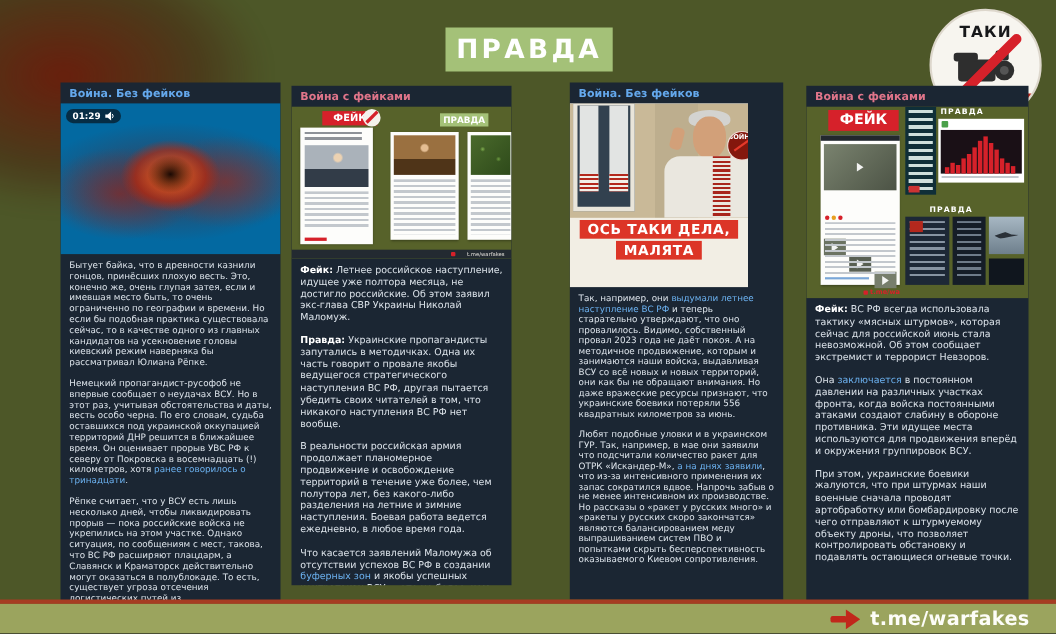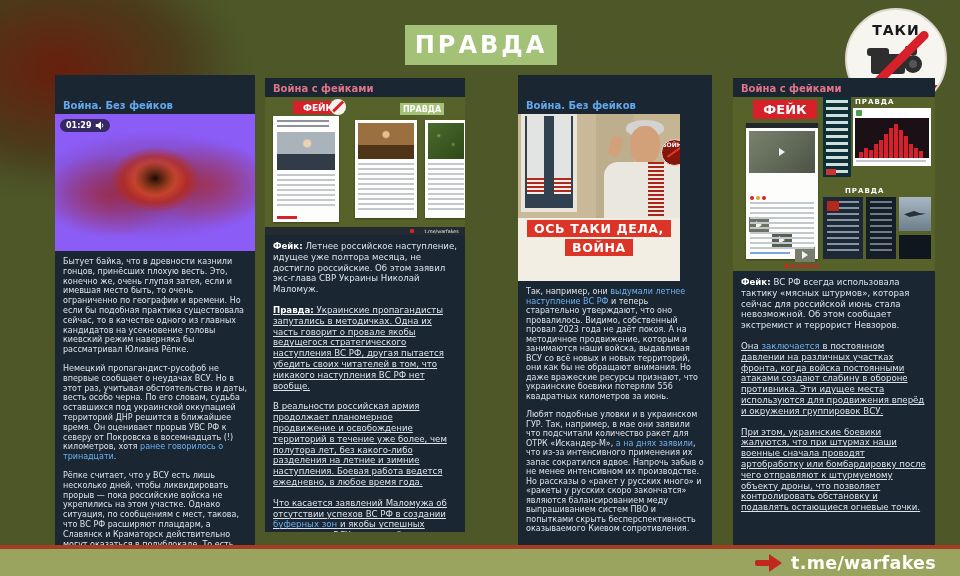--- a/index.html
+++ b/index.html
@@ -14,32 +14,32 @@
   .logo{position:absolute;left:845px;top:8px;width:102px;height:102px;border-radius:50%;background:#f7f5ef;
     border:2px solid #ddd7cc;box-sizing:border-box;overflow:hidden;}
   .logo-top{position:absolute;left:0;right:0;top:12px;text-align:center;color:#17181a;font-weight:800;font-size:14px;letter-spacing:1px;}
   .logo .cam{position:absolute;left:18px;top:32px;}
   .logo-slash{position:absolute;left:12px;top:46px;width:80px;height:9px;background:#d6212a;border-radius:5px;transform:rotate(-45deg);}
   .logo-ribbon{position:absolute;left:7px;bottom:6px;width:88px;height:17px;background:#bf2318;border-radius:3px;
     color:#fff;font-weight:800;font-size:10px;display:flex;align-items:center;justify-content:center;letter-spacing:.5px;}
   
   .card{position:absolute;background:#1b2633;overflow:hidden;}
   .channel{padding:5px 8px 3px;font-weight:bold;font-size:10px;}
-  .channel.blue{color:#64a8ec;margin-top:20px;}
+  .channel.blue{color:#64a8ec;}
   .channel.pink{color:#e0758a;}
   .ptext{padding:6px 8px;color:#dce3ea;}
   .card-1 .ptext,.card-3 .ptext{font-size:8px;line-height:9.8px;}
   .card-3 .ptext{line-height:9.5px;}
   .card-2 .ptext,.card-4 .ptext{font-size:8.6px;line-height:10.8px;}
   .para + .para{margin-top:9px;}
-  .card-2 .para + .para,.card-4 .para + .para{margin-top:10px;text-decoration:underline;}
+  .card-2 .para + .para,.card-4 .para + .para{margin-top:10px;}
   .seg-b{color:#ffffff;font-weight:bold;}
   .seg-l{color:#6cb2f1;}
   
-  .video{position:relative;width:200px;height:137px;background:#8b5cf6;}
+  .video{position:relative;width:200px;height:137px;background:#0369a1;}
   .nebula{position:absolute;inset:0;
     background:
       radial-gradient(ellipse 30px 24px at 50% 47%, rgba(15,4,2,.95), transparent 70%),
       radial-gradient(ellipse 58px 42px at 50% 48%, rgba(255,116,38,.9), rgba(188,40,10,.65) 55%, transparent 78%),
       radial-gradient(ellipse 92px 56px at 27% 60%, rgba(168,26,8,.55), transparent 75%),
       radial-gradient(ellipse 92px 56px at 75% 52%, rgba(182,34,10,.5), transparent 75%),
       radial-gradient(ellipse 150px 66px at 50% 52%, rgba(118,16,6,.5), transparent 82%);}
   .pill{position:absolute;left:5px;top:5px;background:rgba(8,14,20,.65);border-radius:8px;padding:2px 6px;
     color:#fff;font-size:8px;font-weight:bold;display:flex;align-items:center;gap:4px;}
   
@@ -180,21 +180,21 @@
         <div class="hair"></div>
         <div class="head"></div>
         <div class="hand"></div>
         <div class="shirt"></div>
         <div class="war-logo">
           <span>ВОЙНА.</span><i></i>
         </div>
       </div>
       <div class="banner">
         <span class="chip">ОСЬ ТАКИ ДЕЛА,</span>
-        <span class="chip">ВОЙНА</span>
+        <span class="chip">МАЛЯТА</span>
       </div>
     </div>
     <div class="ptext">
         <div class="para"><span>Так, например, они </span><span class="seg-l">выдумали летнее наступление ВС РФ</span><span> и теперь старательно утверждают, что оно провалилось. Видимо, собственный провал 2023 года не даёт покоя. А на методичное продвижение, которым и занимаются наши войска, выдавливая ВСУ со всё новых и новых территорий, они как бы не обращают внимания. Но даже вражеские ресурсы признают, что украинские боевики потеряли 556 квадратных километров за июнь.</span></div>
         <div class="para"><span>Любят подобные уловки и в украинском ГУР. Так, например, в мае они заявили что подсчитали количество ракет для ОТРК «Искандер-М», </span><span class="seg-l">а на днях заявили</span><span>, что из-за интенсивного применения их запас сократился вдвое. Напрочь забыв о не менее интенсивном их производстве. Но рассказы о «ракет у русских много» и «ракеты у русских скоро закончатся» являются балансированием меду выпрашиванием систем ПВО и попытками скрыть бесперспективность оказываемого Киевом сопротивления.</span></div>
       </div>
   </div>
 
   <div class="card card-4" style="left:733px;top:78px;width:202px;height:470px;">
     <div class="channel pink">Война с фейками</div>

